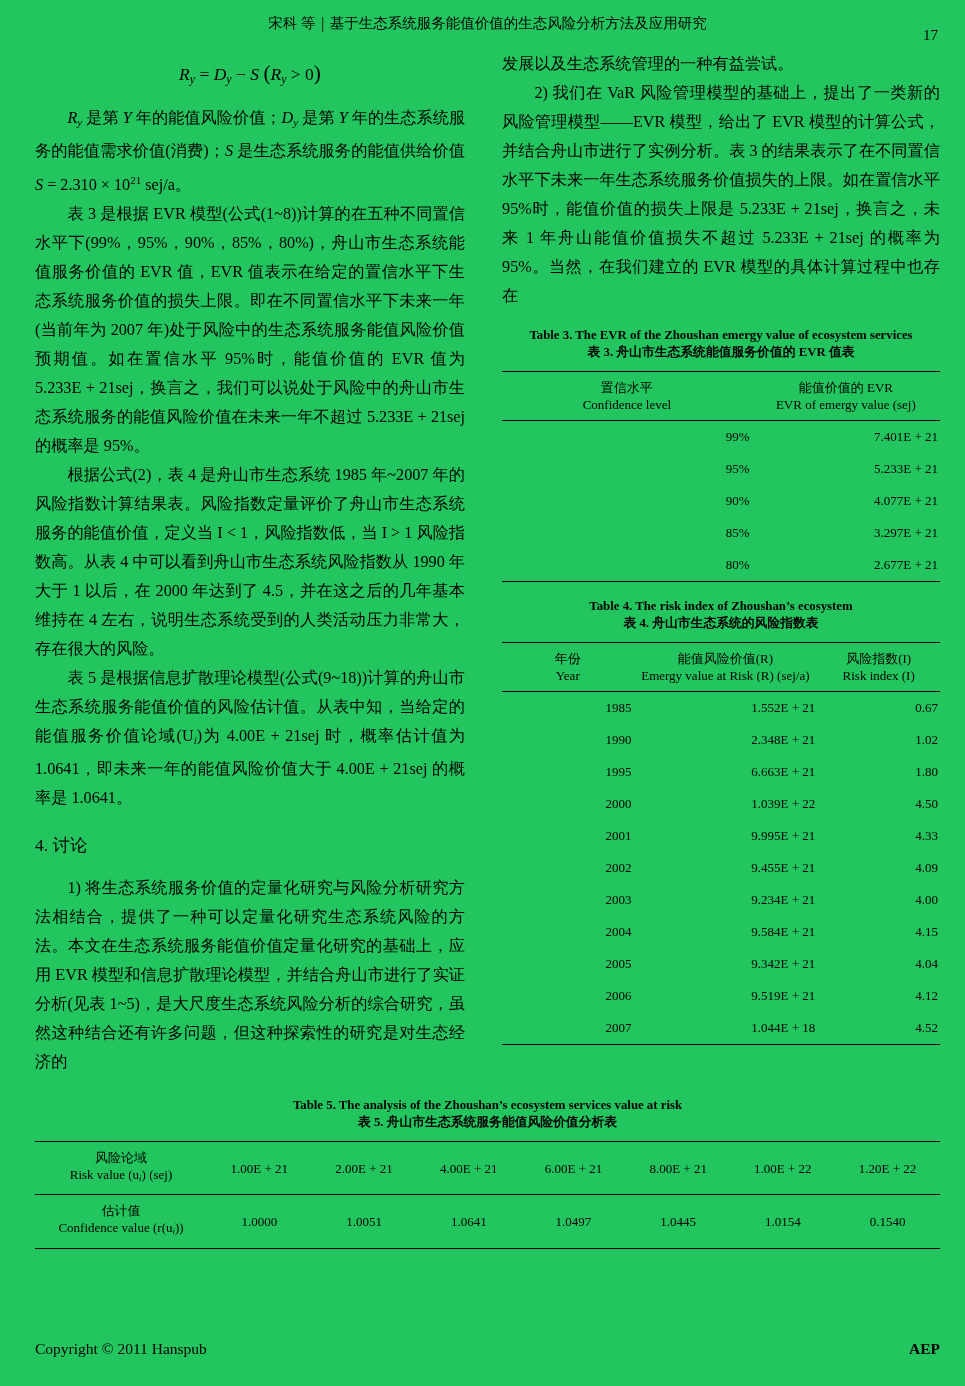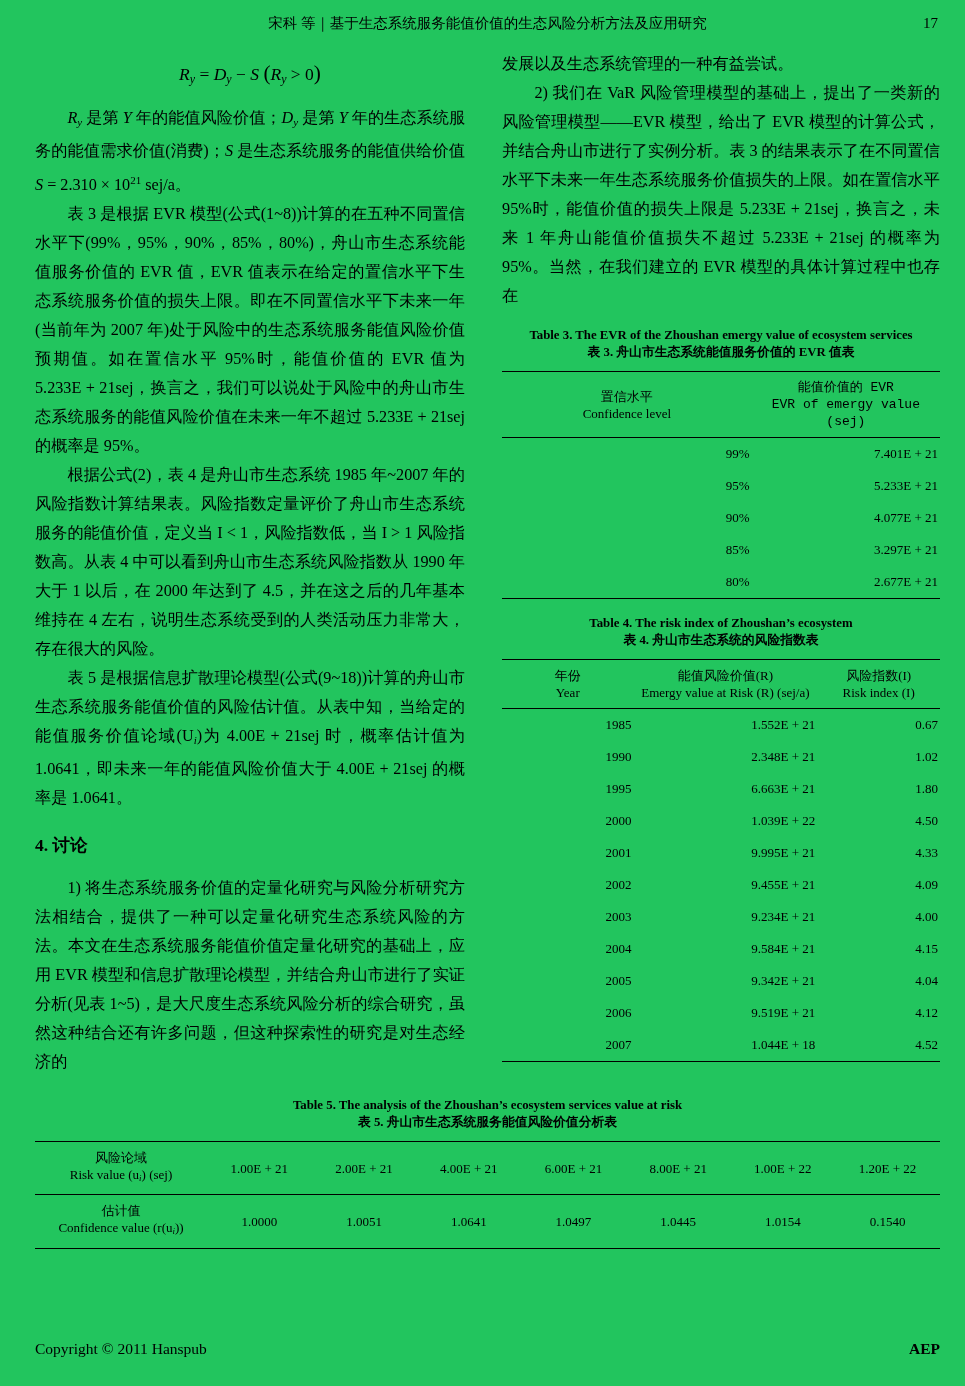--- a/index.html
+++ b/index.html
@@ -1,44 +1,44 @@
 <!DOCTYPE html>
 <html><head>
 <meta charset="utf-8">
 <style>
   * { box-sizing: border-box; }
   html,body { margin:0; padding:0; background:#ffffff; }
   body { font-family: "Liberation Serif", "DejaVu Serif", serif; color:#000; }
   .page { width:965px; height:1386px; position:relative; padding:12px 25px 0 35px; overflow:hidden; background:#22c55e; }
 
   .pg-header { position:relative; text-align:center; font-size:14.5px; line-height:22px; height:22px; }
-  .pg-num { position:absolute; right:2px; top:0; font-size:15px;text-align:center; }
+  .pg-num { position:absolute; right:2px; top:12px; font-size:15px;text-align:center; }
 
   .cols { display:flex; gap:37px; margin-top:16px; }
   .col-l { width:435px; }
   .col-r { width:443px; }
 
   .body-text { font-size:16.2px; line-height:29px; text-align:justify; }
   p.para { margin:0; text-indent:2em; }
   p.noindent { text-indent:0; }
 
   .formula { text-align:center; font-size:17.5px; margin:8px 0 10px 0; line-height:30px; }
   .seg-i { font-style:italic; }
   .seg-isub { font-style:italic; font-size:0.68em; vertical-align:-0.28em; }
   .seg-sup { font-size:0.68em; vertical-align:0.5em; }
   .seg-big { font-size:1.22em; }
 
-  .h2 { font-size:17.5px; font-weight:bold; margin:18px 0 14px 0; }
+  .h2 { font-size:17.5px; font-weight:normal; margin:18px 0 14px 0; }
 
   .tblcap { font-weight:bold; font-size:12.8px; line-height:17px; text-align:center; margin:16px 6px 10px 6px; }
   table.tbl { width:100%; border-collapse:collapse; font-size:13px;
               border-top:1.5px solid #000; border-bottom:1.5px solid #000; }
   .tbl th { font-weight:normal; padding:7px 2px; border-bottom:1px solid #000; line-height:17px; text-align:center; }
   .tbl td { padding:8px 2px; text-align:right; line-height:16px; }
-  .t3 .c1 { width:57%; } .t3 .c2 { width:43%;font-family:Liberation Mono, monospace; }
+  .t3 .c1 { width:57%; } .t3 .c2 { width:43%; }
   .t4 .c1 { width:30%; } .t4 .c2 { width:42%; } .t4 .c3 { width:28%; }
 
   .bottom { margin-top:20px; }
   table.t5 { width:100%; border-collapse:collapse; font-size:13px;
              border-top:1.5px solid #000; border-bottom:1.5px solid #000; }
   .t5 td { text-align:center; padding:7px 2px; line-height:17px; }
   .t5 tr.r1 td { border-bottom:1px solid #000; }
   .t5 td.lbl { width:172px; }
 
   .footer { position:absolute; left:35px; right:25px; bottom:28px; display:flex; justify-content:space-between; font-size:15.5px;align-items:flex-end; }

